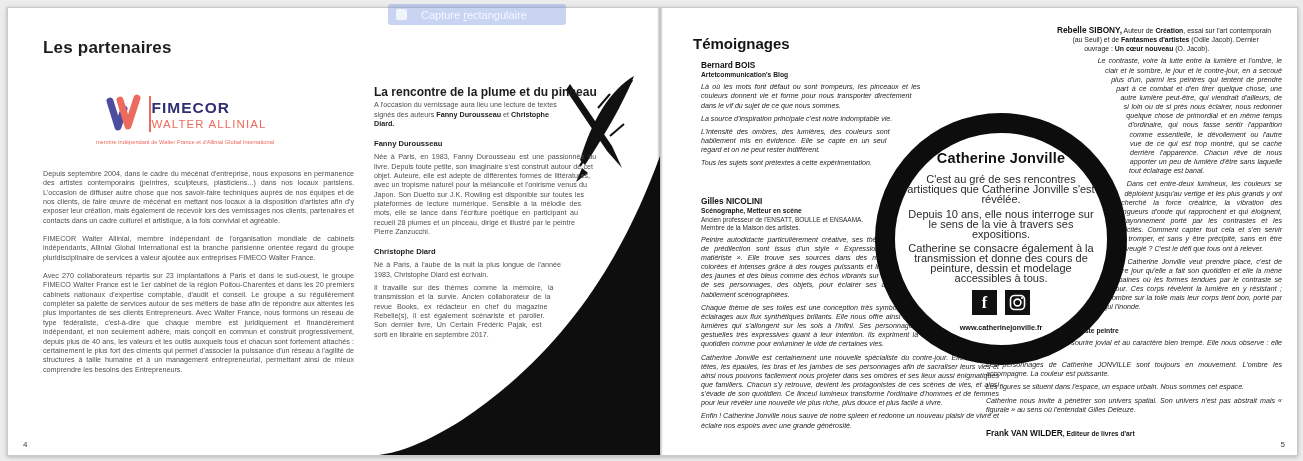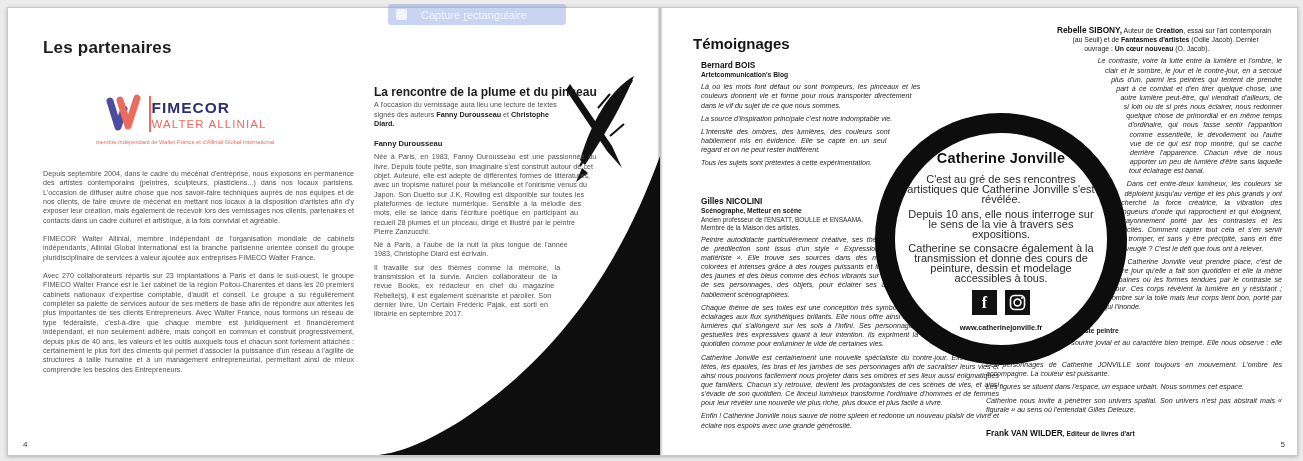--- a/index.html
+++ b/index.html
@@ -87,40 +87,41 @@
         <div class="logo-txt">
           <div class="logo-name">FIMECOR</div>
           <div class="logo-sub">WALTER ALLINIAL</div>
         </div>
       </div>
       <div class="logo-tag">membre indépendant de Walter France et d'Allinial Global International</div>
     </div>
 
     <div class="lp-col1">
       <p>Depuis septembre 2004, dans le cadre du mécénat d'entreprise, nous exposons en permanence des artistes contemporains (peintres, sculpteurs, plasticiens...) dans nos locaux parisiens. L'occasion de diffuser autre chose que nos savoir-faire techniques auprès de nos équipes et de nos clients, de faire œuvre de mécénat en mettant nos locaux à la disposition d'artistes afin d'y exposer leur création, mais également de recevoir lors des vernissages nos clients, partenaires et contacts dans un cadre culturel et artistique, à la fois convivial et agréable.</p>
-      <p>FIMECOR Walter Allinial, membre indépendant de l'organisation mondiale de cabinets indépendants, Allinial Global International est la branche parisienne orientée conseil du groupe pluridisciplinaire de services à valeur ajoutée aux entreprises FIMECO Walter France.</p>
+      <p>FIMECOR Walter Allinial, membre indépendant de l'organisation mondiale de cabinets indépendants, Allinial Global International est la branche parisienne orientée regard du groupe pluridisciplinaire de services à valeur ajoutée aux entreprises FIMECO Walter France.</p>
       <p>Avec 270 collaborateurs répartis sur 23 implantations à Paris et dans le sud-ouest, le groupe FIMECO Walter France est le 1er cabinet de la région Poitou-Charentes et dans les 20 premiers cabinets nationaux d'expertise comptable, d'audit et conseil. Le groupe a su régulièrement compléter sa palette de services autour de ses métiers de base afin de répondre aux attentes les plus importantes de ses clients Entrepreneurs. Avec Walter France, nous formons un réseau de type fédéraliste, c'est-à-dire que chaque membre est juridiquement et financièrement indépendant, et non seulement adhère, mais conçoit en commun et construit progressivement, depuis plus de 40 ans, les valeurs et les outils auxquels tous et chacun sont fortement attachés : certainement le plus fort des ciments qui permet d'associer la puissance d'un réseau à l'agilité de structures à taille humaine et à un management entrepreneurial, permettant ainsi de mieux comprendre les besoins des Entrepreneurs.</p>
     </div>
 
     <svg class="quill" viewBox="0 0 90 114" aria-hidden="true">
       <path d="M80 2 C 56 16 38 46 26 86 L31 91 C 50 62 70 28 80 2 Z" fill="#111"></path>
       <path d="M78 6 L26 92" stroke="#111" stroke-width="2.4"></path>
       <path d="M28 94 L22 108 L34 99 Z" fill="#111"></path>
       <path d="M16 10 L58 72 L68 94 L53 77 L12 16 Z" fill="#111"></path>
       <path d="M56 20 L44 34 M64 34 L50 48 M70 50 L56 62" stroke="#111" stroke-width="2"></path>
     </svg>
 
     <div class="lp-col2">
       <p class="feat-title">La rencontre de la plume et du pinceau</p>
       <p class="feat-intro"><span>A l'occasion du vernissage aura lieu une lecture de textes signés des auteurs</span>
         <span class="feat-bold">Fanny Durousseau</span><span> et </span><span class="feat-bold">Christophe Diard.</span>
       </p>
       <div class="swoosh-float"></div>
       <p class="author-name">Fanny Durousseau</p>
       <p class="bio">Née à Paris, en 1983, Fanny Durousseau est une passionnée du livre. Depuis toute petite, son imaginaire s'est construit autour de cet objet. Auteure, elle est adepte de différentes formes de littératures, avec un tropisme naturel pour la mélancolie et l'onirisme venus du Japon. Son Duetto sur J.K. Rowling est disponible sur toutes les plateformes de lecture numérique. Sensible à la mélodie des mots, elle se lance dans l'écriture poétique en participant au recueil 28 plumes et un pinceau, dirigé et illustré par le peintre Pierre Zanzucchi.</p>
+      <p class="author-name">Christophe Diard</p>
       <p class="bio">Né à Paris, à l'aube de la nuit la plus longue de l'année 1983, Christophe Diard est écrivain.</p>
       <p class="bio">Il travaille sur des thèmes comme la mémoire, la transmission et la survie. Ancien collaborateur de la revue Books, ex rédacteur en chef du magazine Rebelle(s), il est également scénariste et parolier. Son dernier livre, Un Certain Frédéric Pajak, est sorti en librairie en septembre 2017.</p>
     </div>
 
     <div class="pn pn-l">4</div>
   </div>
 
   <div class="page rp">
 
     <div class="rp-title">Témoignages</div>

